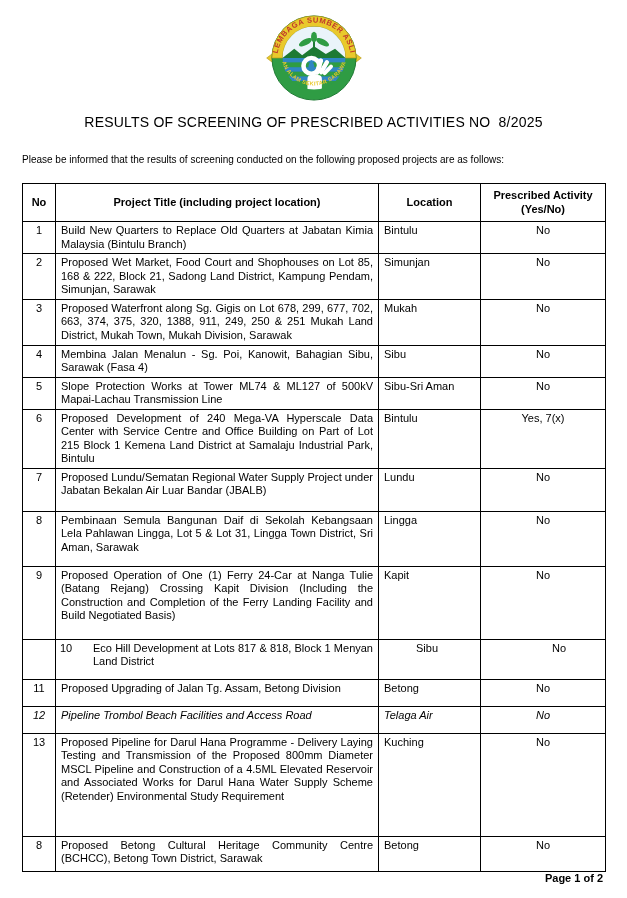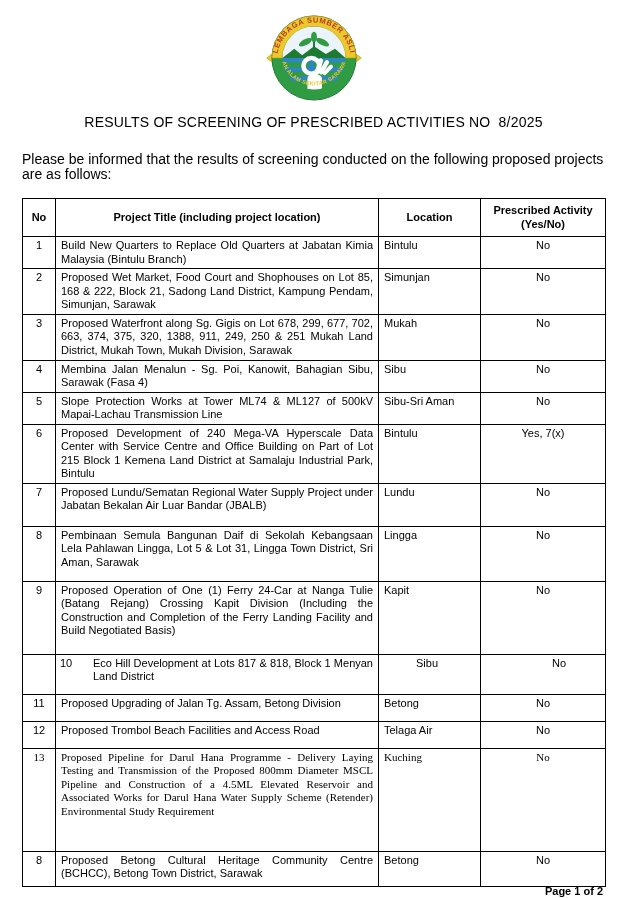--- a/index.html
+++ b/index.html
@@ -19,21 +19,21 @@
   .doc-title {
     margin-top:14px;
     text-align:center;
     font-size:14px;
     font-weight:normal;
     white-space:pre-wrap;
     letter-spacing:0.2px;
   }
   .intro {
     margin:22px 22px 0 22px;
-    font-size:14px;
+    font-size:10px;
     line-height:15px;
     text-align:left;
   }
   table.results {
     margin:16px 22px 0 22px;
     border-collapse:collapse;
     width:583px;
     table-layout:fixed;
     font-size:11px;
     line-height:13.5px;
@@ -65,28 +65,28 @@
   tbody tr:nth-child(2) td { height:41px; }
   tbody tr:nth-child(3) td { height:46px; }
   tbody tr:nth-child(4) td { height:27px; }
   tbody tr:nth-child(5) td { height:28px; }
   tbody tr:nth-child(6) td { height:57px; }
   tbody tr:nth-child(7) td { height:43px; }
   tbody tr:nth-child(8) td { height:55px; }
   tbody tr:nth-child(9) td { height:73px; }
   tbody tr:nth-child(10) td { height:40px;padding-left:37px; }
   tbody tr:nth-child(11) td { height:27px; }
-  tbody tr:nth-child(12) td { height:27px; }
-  tbody tr:nth-child(13) td { height:103px;font-family:Liberation Serif, serif; }
+  tbody tr:nth-child(12) td { height:27px;font-style:italic; }
+  tbody tr:nth-child(13) td { height:103px; }
   tbody tr:nth-child(14) td { height:35px; }
 
   .page-footer {
     position:absolute;
     right:24px;
-    bottom:1px;
+    bottom:14px;
     font-size:11px;
     font-weight:600;
   }
 </style>
 </head>
 <body>
 
 <div class="page">
 
   <div class="logo-wrap">
@@ -226,21 +226,21 @@
           <td class="col-prescribed">No</td>
         </tr>
         <tr>
           <td class="col-no">11</td>
           <td class="col-title">Proposed Upgrading of Jalan Tg. Assam, Betong Division</td>
           <td class="col-location">Betong</td>
           <td class="col-prescribed">No</td>
         </tr>
         <tr>
           <td class="col-no">12</td>
-          <td class="col-title">Proposed Trombol Beach Facilities and Access Road</td>
+          <td class="col-title">Pipeline Trombol Beach Facilities and Access Road</td>
           <td class="col-location">Telaga Air</td>
           <td class="col-prescribed">No</td>
         </tr>
         <tr>
           <td class="col-no">13</td>
           <td class="col-title">Proposed Pipeline for Darul Hana Programme - Delivery Laying Testing and Transmission of the Proposed 800mm Diameter MSCL Pipeline and Construction of a 4.5ML Elevated Reservoir and Associated Works for Darul Hana Water Supply Scheme (Retender) Environmental Study Requirement</td>
           <td class="col-location">Kuching</td>
           <td class="col-prescribed">No</td>
         </tr>
         <tr>

